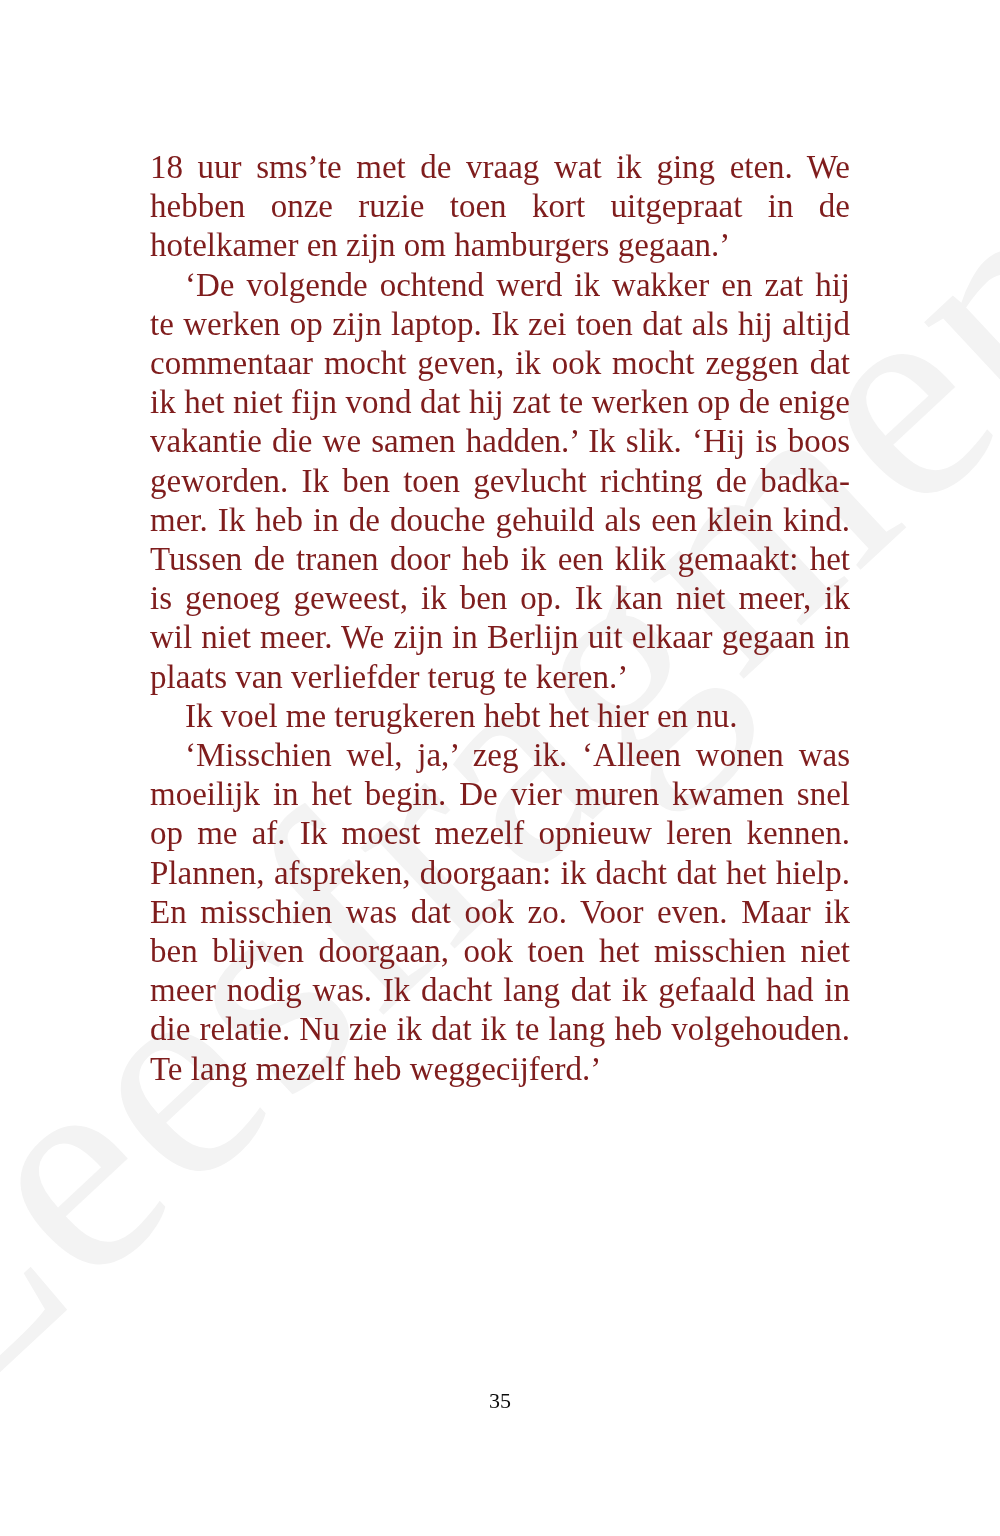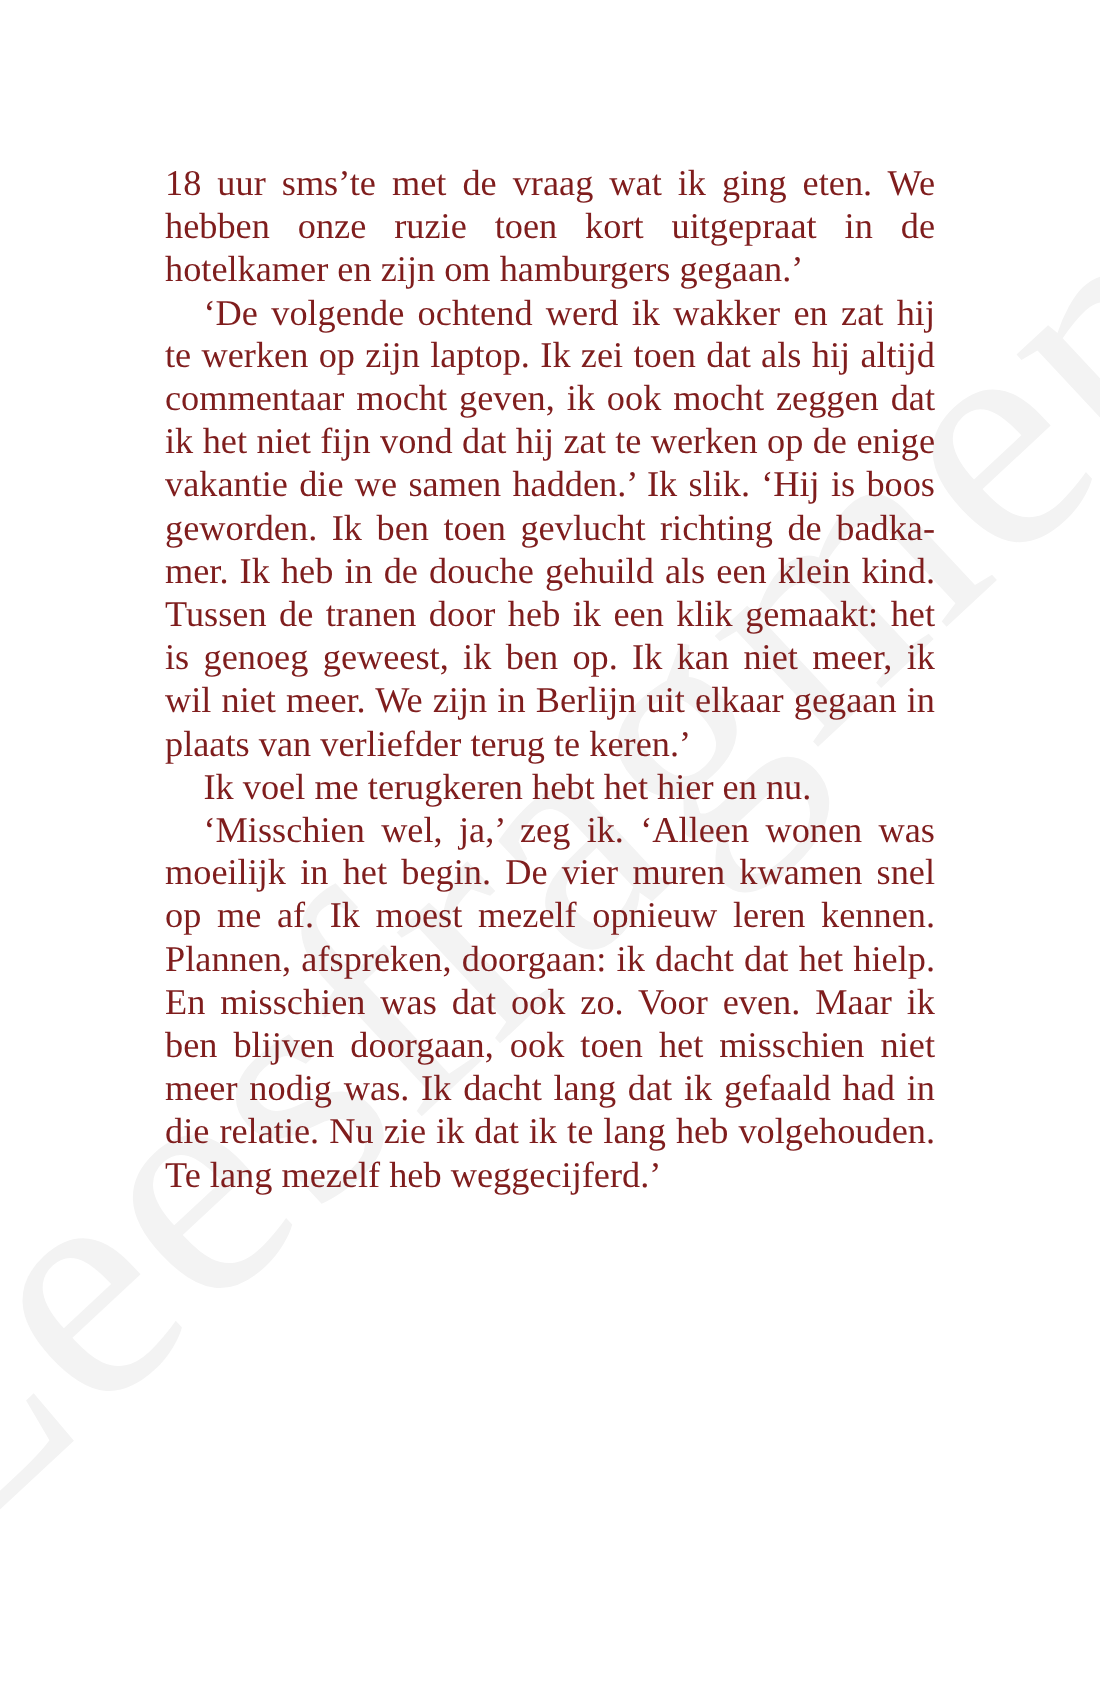--- a/index.html
+++ b/index.html
@@ -85,14 +85,15 @@
     <p class="para lastflush">Ik voel me terugkeren hebt het hier en nu.</p>
 
 
     <p class="para">‘Misschien wel, ja,’ zeg ik. ‘Alleen wonen was moeilijk in het begin. De vier muren kwamen snel op me af. Ik moest mezelf opnieuw leren kennen. Plannen, afspreken, doorgaan: ik dacht dat het hielp. En misschien was dat ook zo. Voor even. Maar ik ben blijven doorgaan, ook toen het misschien niet meer nodig was. Ik dacht lang dat ik gefaald had in die relatie. Nu zie ik dat ik te lang heb volgehouden. Te lang mezelf heb weggecijferd.’</p>
 
 
 
 
   </div>
 
+  <div id="folio">35</div>
 
 </div>
 
 </body></html>

